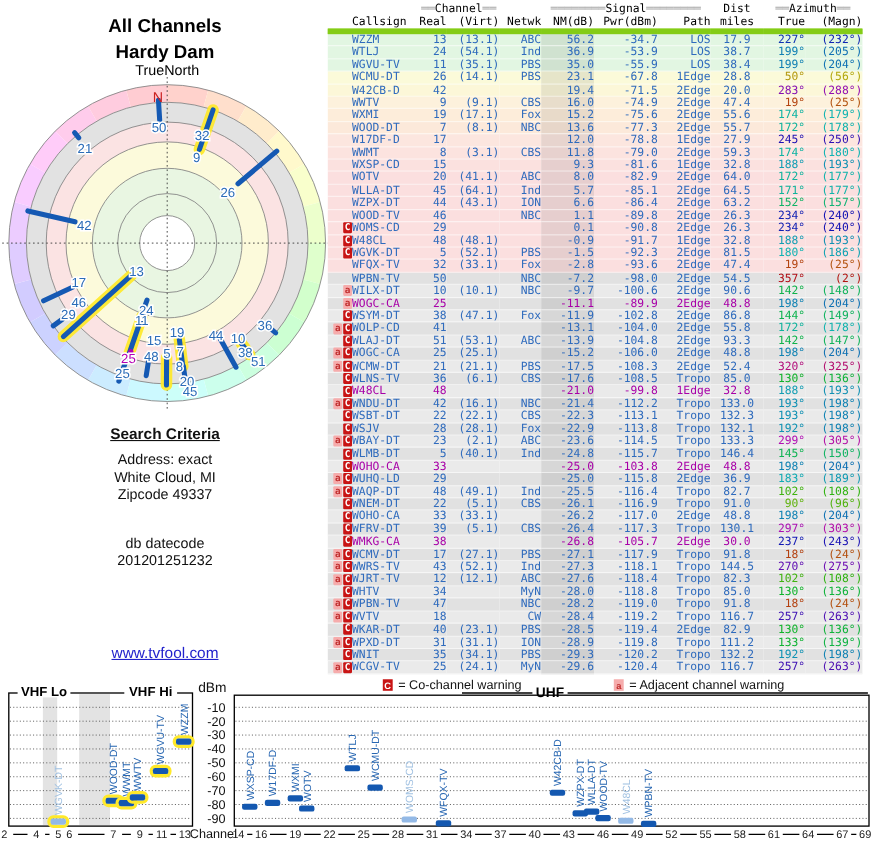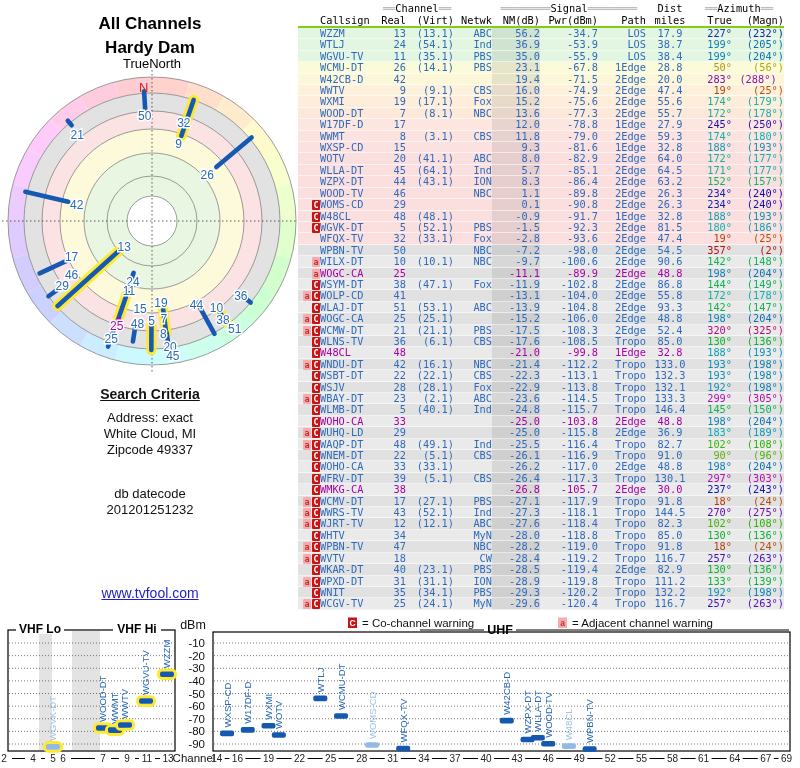--- a/index.html
+++ b/index.html
@@ -16,21 +16,21 @@
   #criteria .dc{margin-top:28px;font-size:13px;line-height:16px;}
   #site-link{position:absolute;left:0;top:585px;width:300px;text-align:center;font-size:14px;}
   #site-link a{color:#2222cc;text-decoration:underline;cursor:pointer;}
 
   
   #tbl{position:absolute;left:298px;top:2px;border-collapse:collapse;
     font-family:"DejaVu Sans Mono","Liberation Mono",monospace;font-size:10.3px;color:#2f6bbd;}
   #tbl td{padding:0;margin:0;white-space:pre;line-height:11.4px;height:11.4px;
     box-shadow:inset 0 -1px rgba(255,255,255,0.55);}
   #tbl thead td{color:#000;box-shadow:none;line-height:12px;height:12px;}
-  #tbl thead tr.h2 td{border-bottom:2px solid #84cc16;}
+  #tbl thead tr.h2 td{border-bottom:5px solid #84cc16;}
   .eq{color:#a9a9a9;}
   td.c-mk{width:22px;text-align:right;}
   td.c-cs{width:60px;text-align:left;padding-left:2px;}
   td.c-re{width:26px;text-align:right;}
   td.c-vi{width:48px;text-align:right;}
   td.c-nw{width:38px;text-align:right;}
   td.c-nm{width:48px;text-align:right;background:rgba(90,90,90,0.13);}
   td.c-pw{width:58px;text-align:right;}
   td.c-pa{width:48px;text-align:right;}
   td.c-di{width:48px;text-align:center;}
@@ -246,21 +246,21 @@
           <td class="c-mk"></td>
           <td class="c-cs">W42CB-D</td>
           <td class="c-re">42</td>
           <td class="c-vi"></td>
           <td class="c-nw"></td>
           <td class="c-nm">19.4</td>
           <td class="c-pw">-71.5</td>
           <td class="c-pa">2Edge</td>
           <td class="c-di">20.0</td>
           <td class="c-tr" style="color: rgb(133, 15, 179);">283°</td>
-          <td class="c-mg" style="color: rgb(146, 15, 179); text-align: center;">(288°)</td>
+          <td class="c-mg" style="color: rgb(146, 15, 179);">(288°)</td>
         </tr>
         <tr style="background: rgb(253, 241, 220);">
           <td class="c-mk"></td>
           <td class="c-cs">WWTV</td>
           <td class="c-re">9</td>
           <td class="c-vi">(9.1)</td>
           <td class="c-nw">CBS</td>
           <td class="c-nm">16.0</td>
           <td class="c-pw">-74.9</td>
           <td class="c-pa">2Edge</td>
@@ -358,21 +358,21 @@
           <td class="c-di">64.5</td>
           <td class="c-tr" style="color: rgb(15, 179, 155);">171°</td>
           <td class="c-mg" style="color: rgb(15, 179, 171);">(177°)</td>
         </tr>
         <tr style="background: rgb(251, 223, 223);">
           <td class="c-mk"></td>
           <td class="c-cs">WZPX-DT</td>
           <td class="c-re">44</td>
           <td class="c-vi">(43.1)</td>
           <td class="c-nw">ION</td>
-          <td class="c-nm">8.3</td>
+          <td class="c-nm">6.6</td>
           <td class="c-pw">-86.4</td>
           <td class="c-pa">2Edge</td>
           <td class="c-di">63.2</td>
           <td class="c-tr" style="color: rgb(15, 179, 102);">152°</td>
           <td class="c-mg" style="color: rgb(15, 179, 116);">(157°)</td>
         </tr>
         <tr style="background: rgb(251, 223, 223);">
           <td class="c-mk"></td>
           <td class="c-cs">WOOD-TV</td>
           <td class="c-re">46</td>

